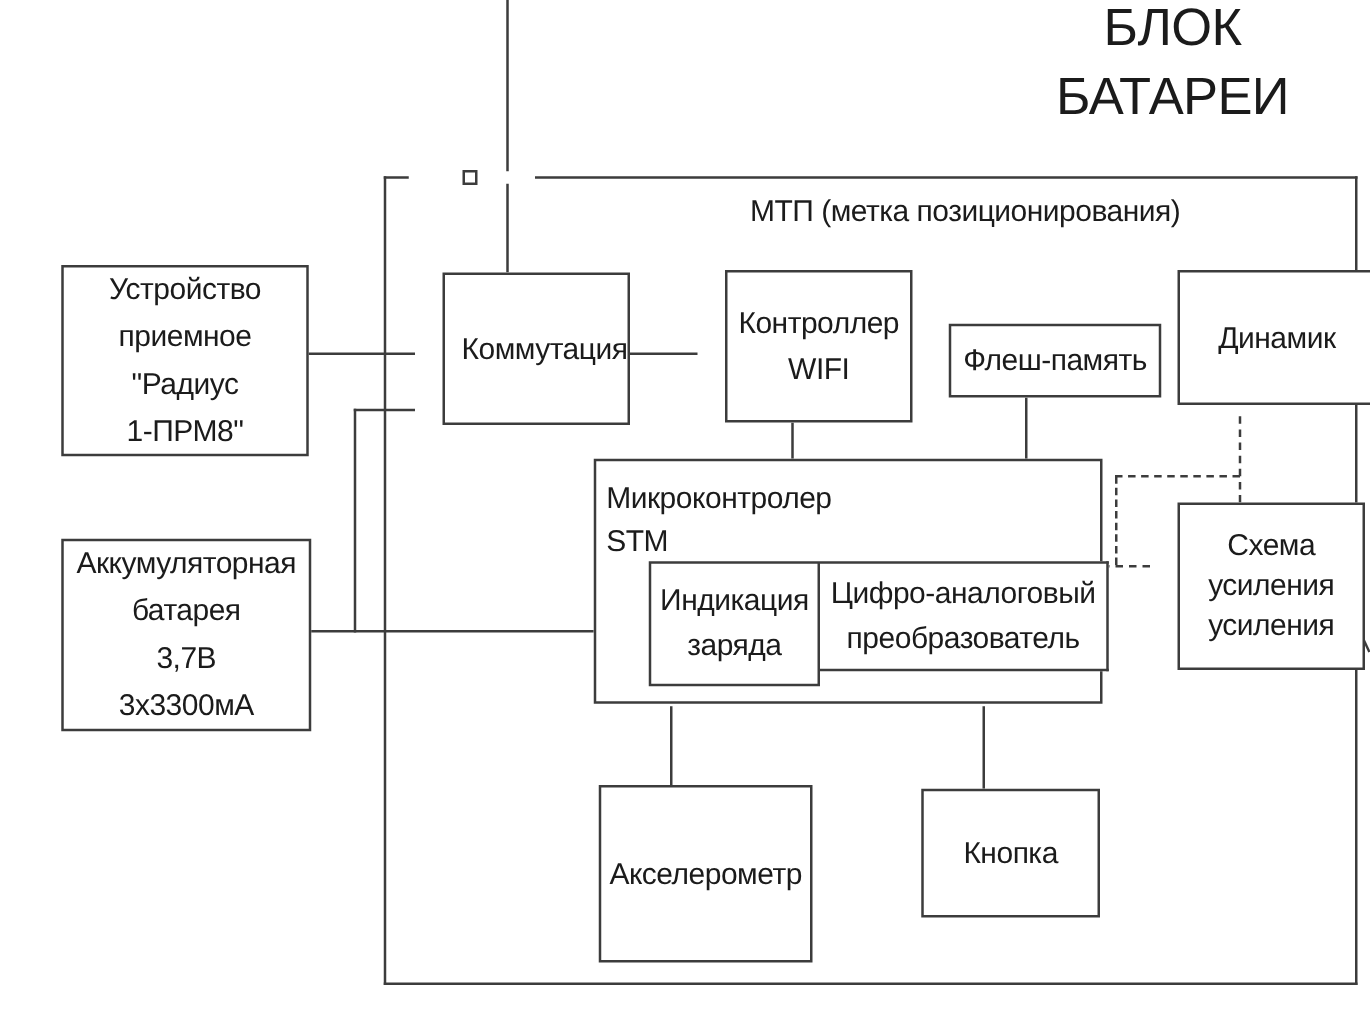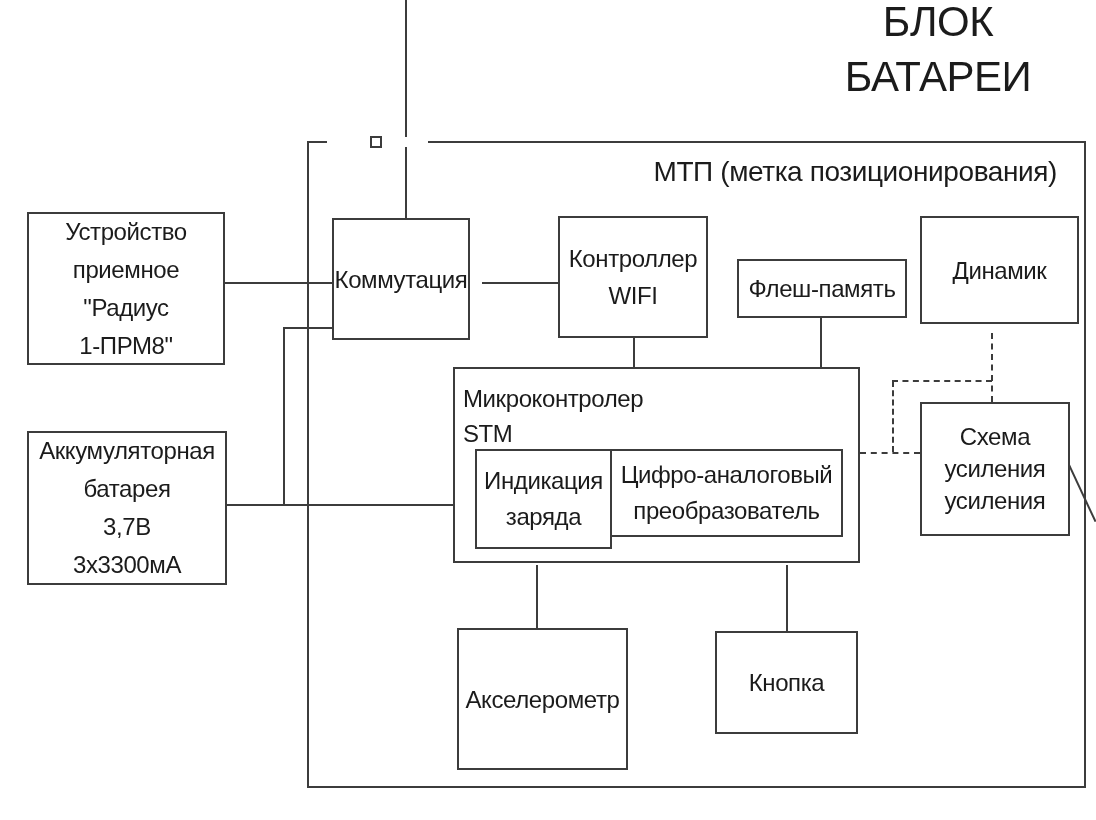--- a/index.html
+++ b/index.html
@@ -10,37 +10,38 @@
   html,body{margin:0;padding:0;background:var(--bg);}
   .stage{
     position:relative;width:1096px;height:820px;background:var(--bg);
     font-family:"Liberation Sans", sans-serif;color:var(--text);overflow:hidden;
   }
   .node{
     position:absolute;border:2px solid var(--line);background:var(--bg);
     display:flex;flex-direction:column;align-items:center;justify-content:center;
     text-align:center;font-size:24px;letter-spacing:-0.4px;line-height:37px;
     box-sizing:border-box;
+    margin-left:22px;
   }
   .hline{position:absolute;height:2px;background:var(--line);}
   .vline{position:absolute;width:2px;background:var(--line);}
   .dash-h{position:absolute;height:0;border-top:2px dashed var(--line);}
   .dash-v{position:absolute;width:0;border-left:2px dashed var(--line);}
   .outer{
     position:absolute;left:307px;top:141px;width:779px;height:647px;box-sizing:border-box;
     border-left:2px solid var(--line);border-right:2px solid var(--line);
     border-bottom:2px solid var(--line);
   }
   .title{
     position:absolute;left:788px;top:-6px;width:300px;text-align:center;
     font-size:42px;line-height:55px;letter-spacing:-0.5px;font-weight:500;
   }
   .mtp-label{
-    position:absolute;left:600px;top:156px;width:457px;text-align:right;
-    font-size:28px;letter-spacing:-0.4px;
+    position:absolute;left:600px;top:156px;width:457px;
+    font-size:24px;letter-spacing:-0.4px;
   }
   .sq{
     position:absolute;left:370px;top:136px;width:12px;height:12px;
     border:2px solid var(--line);box-sizing:border-box;background:var(--bg);
   }
   .mcu-label{
     position:absolute;left:8px;top:12px;width:215px;text-align:left;
     font-size:24px;line-height:35px;letter-spacing:-0.4px;
   }
   .diag{
@@ -90,21 +91,21 @@
     <div>1-ПРМ8"</div>
   </div>
 
   <div class="node" style="left:27px;top:431px;width:200px;height:154px;line-height:38px;">
     <div>Аккумуляторная</div>
     <div>батарея</div>
     <div>3,7В</div>
     <div>3х3300мА</div>
   </div>
 
-  <div class="node" style="left:332px;top:218px;width:138px;height:122px;">
+  <div class="node" style="left:332px;top:218px;width:150px;height:122px;align-items:flex-end;">
     <div>Коммутация</div>
   </div>
 
   <div class="node" style="left:558px;top:216px;width:150px;height:122px;">
     <div>Контроллер</div>
     <div>WIFI</div>
   </div>
 
   <div class="node" style="left:737px;top:259px;width:170px;height:59px;">
     <div>Флеш-память</div>

